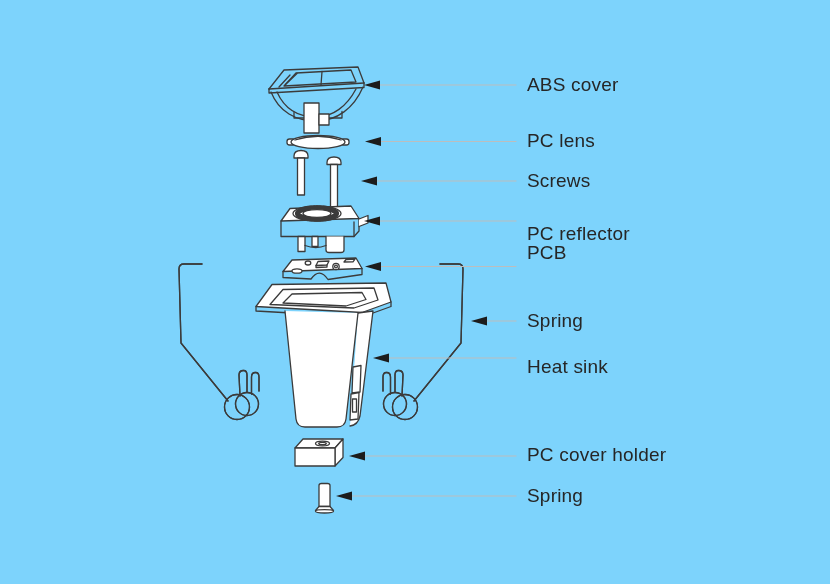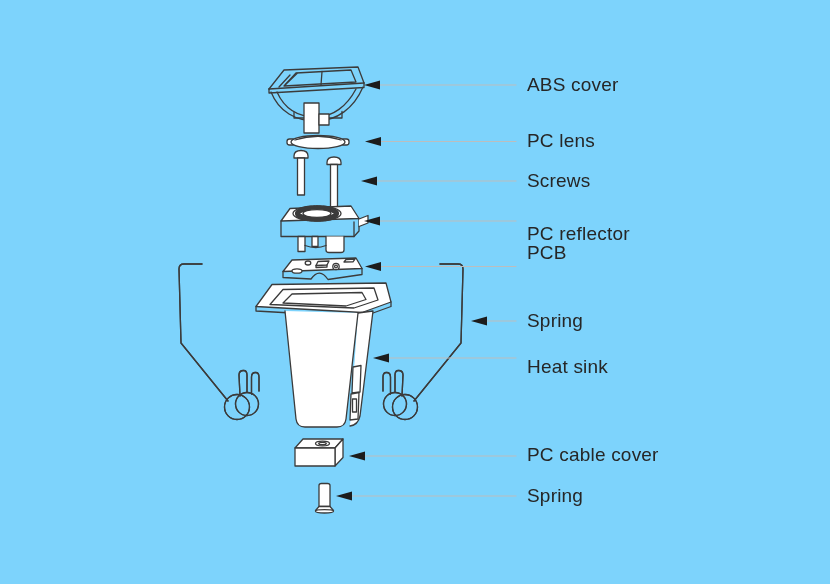--- a/index.html
+++ b/index.html
@@ -175,17 +175,17 @@
   </svg>
 
   <div>
     <div class="part-label" style="top:74px">ABS cover</div>
     <div class="part-label" style="top:130px">PC lens</div>
     <div class="part-label" style="top:170px">Screws</div>
     <div class="part-label" style="top:223px">PC reflector</div>
     <div class="part-label" style="top:242px">PCB</div>
     <div class="part-label" style="top:310px">Spring</div>
     <div class="part-label" style="top:356px">Heat sink</div>
-    <div class="part-label" style="top:444px">PC cable cover</div>
+    <div class="part-label" style="top:444px">PC cover holder</div>
     <div class="part-label" style="top:485px">Spring</div>
   </div>
 
 </div>
 
 </body></html>

